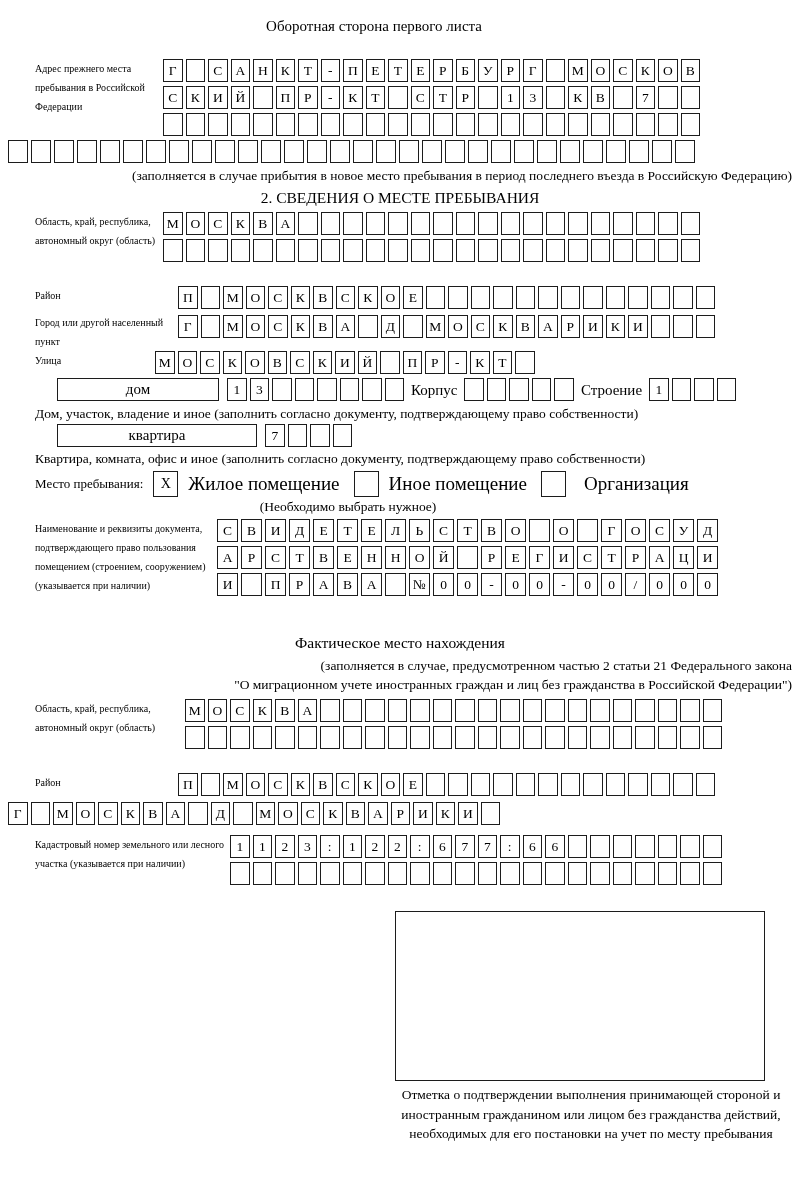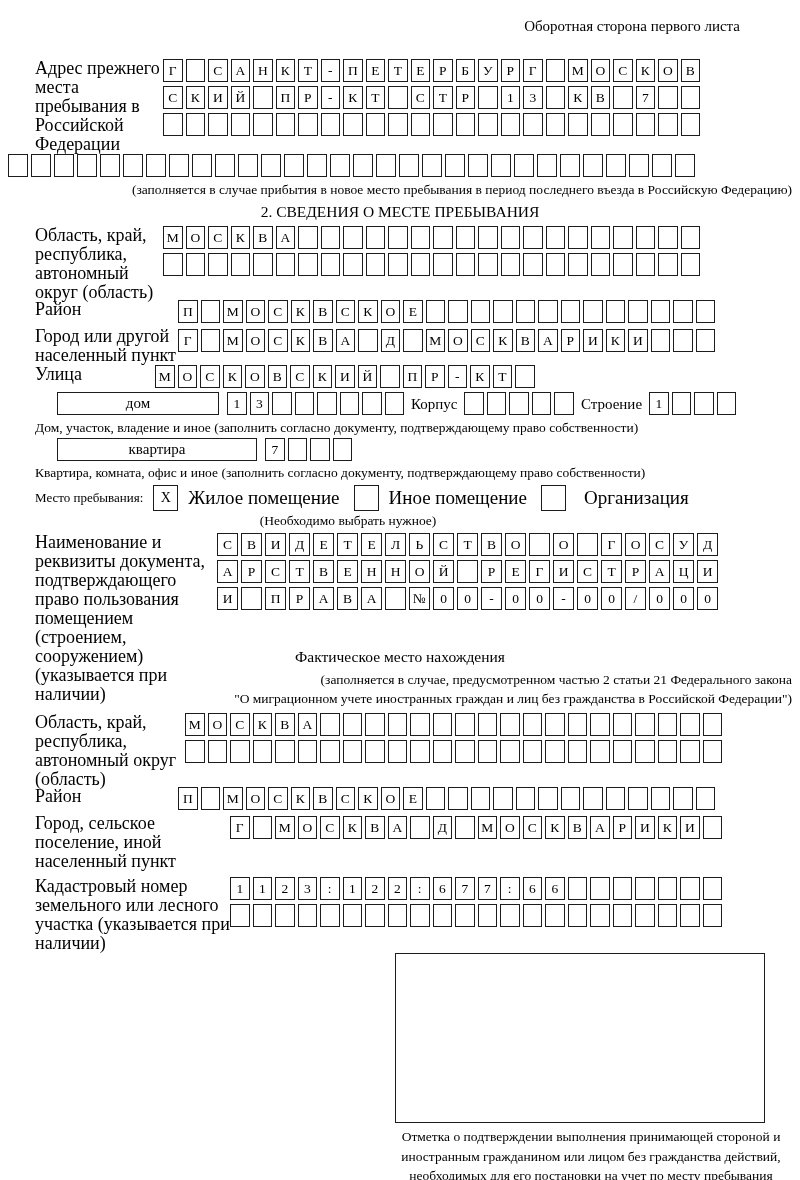--- a/index.html
+++ b/index.html
@@ -1,21 +1,21 @@
 <!DOCTYPE html>
 <html><head>
 <meta charset="utf-8">
 <style>
   html,body{margin:0;padding:0;background:#fff;}
   .page{position:relative;width:800px;height:1180px;box-sizing:border-box;
         padding:18px 8px 0;background:#fff;color:#000;
         font-family:"Liberation Serif","DejaVu Serif",serif;overflow:hidden;}
-  .hdr{font-size:15px;text-align:right;padding-right:52px;margin-bottom:24px;}
+  .hdr{font-size:15px;text-align:center;padding-right:52px;margin-bottom:24px;}
   .field{display:flex;align-items:flex-start;}
-  .lbl{flex:none;margin-left:27px;width:143px;font-size:18px;line-height:19px;}
+  .lbl{flex:none;margin-left:27px;width:143px;font-size:10px;line-height:19px;}
   .lbl-120{width:120px}.lbl-128{width:128px}.lbl-150{width:150px}.lbl-182{width:182px}.lbl-195{width:195px}.fh74{height:74px}.fh76{height:76px}.fh110{height:110px}
   .mt2{margin-top:2px}.mt3{margin-top:3px}.mt4{margin-top:4px}.mt6{margin-top:6px}
   .crow{display:flex;gap:3px;margin-bottom:4px;}
   .cell{flex:none;width:17.5px;height:21px;border:1.5px solid #1c1c1c;
         font-size:13.5px;line-height:21px;text-align:center;background:#fff;}
   .wdoc .cell{width:19px}
   .wover .cell{width:18px}
   .cap{font-size:13.5px;text-align:right;line-height:17px;margin-top:2px;}
   .cap-left{font-size:13.5px;margin-left:27px;line-height:17px;}
   .sect-title{font-size:15.5px;font-weight:normal;text-align:center;margin:5px 0;}
@@ -516,21 +516,20 @@
         <span class="cell"></span>
         <span class="cell"></span>
         <span class="cell"></span>
         <span class="cell"></span>
         <span class="cell"></span>
         <span class="cell"></span>
       </div>
   </div>
 
   <div class="field">
-    <div class="lbl lbl-195">Город, сельское поселение, иной населенный пункт</div>
     <div class="crow mt2">
         <span class="cell">Г</span>
         <span class="cell"></span>
         <span class="cell">М</span>
         <span class="cell">О</span>
         <span class="cell">С</span>
         <span class="cell">К</span>
         <span class="cell">В</span>
         <span class="cell">А</span>
         <span class="cell"></span>

